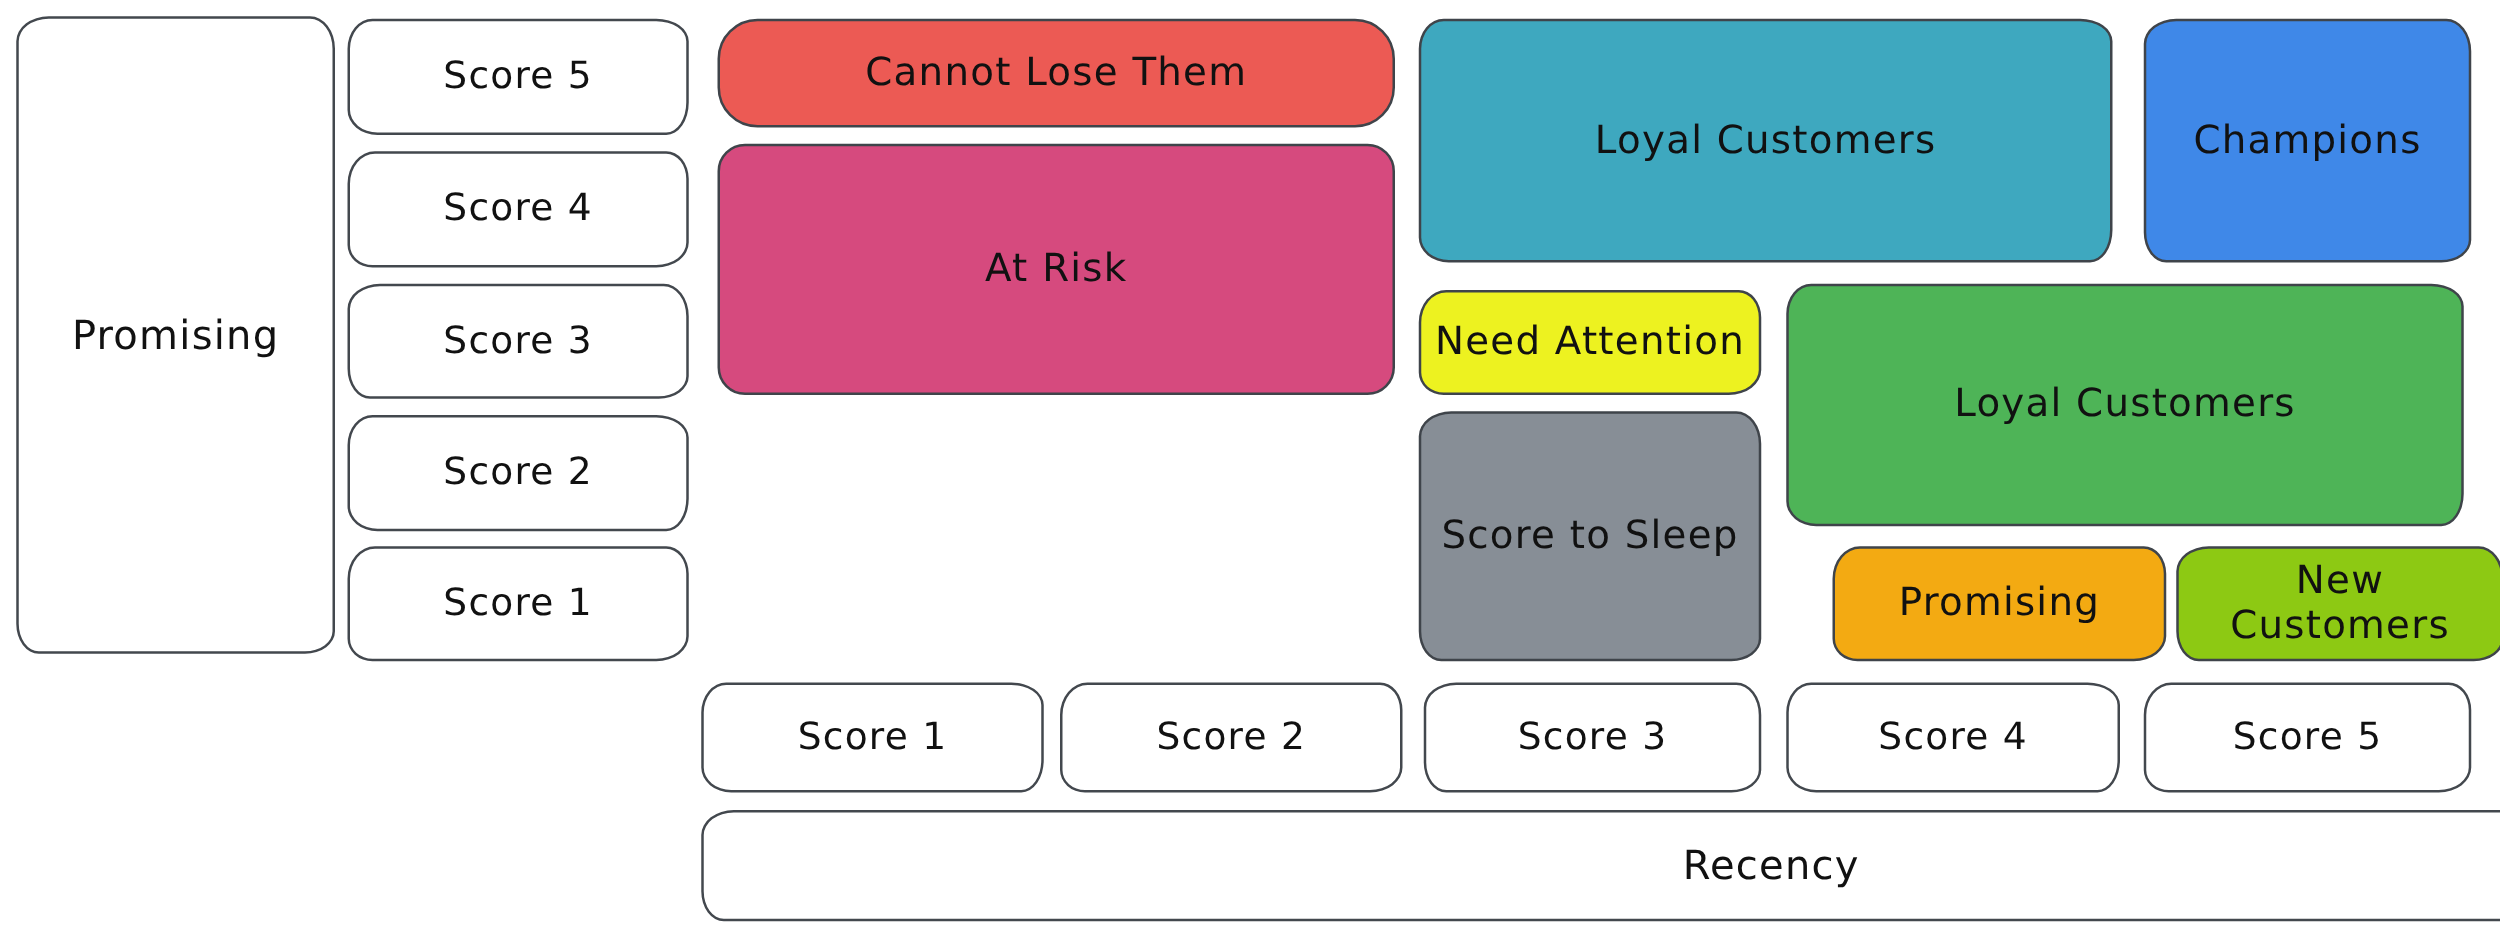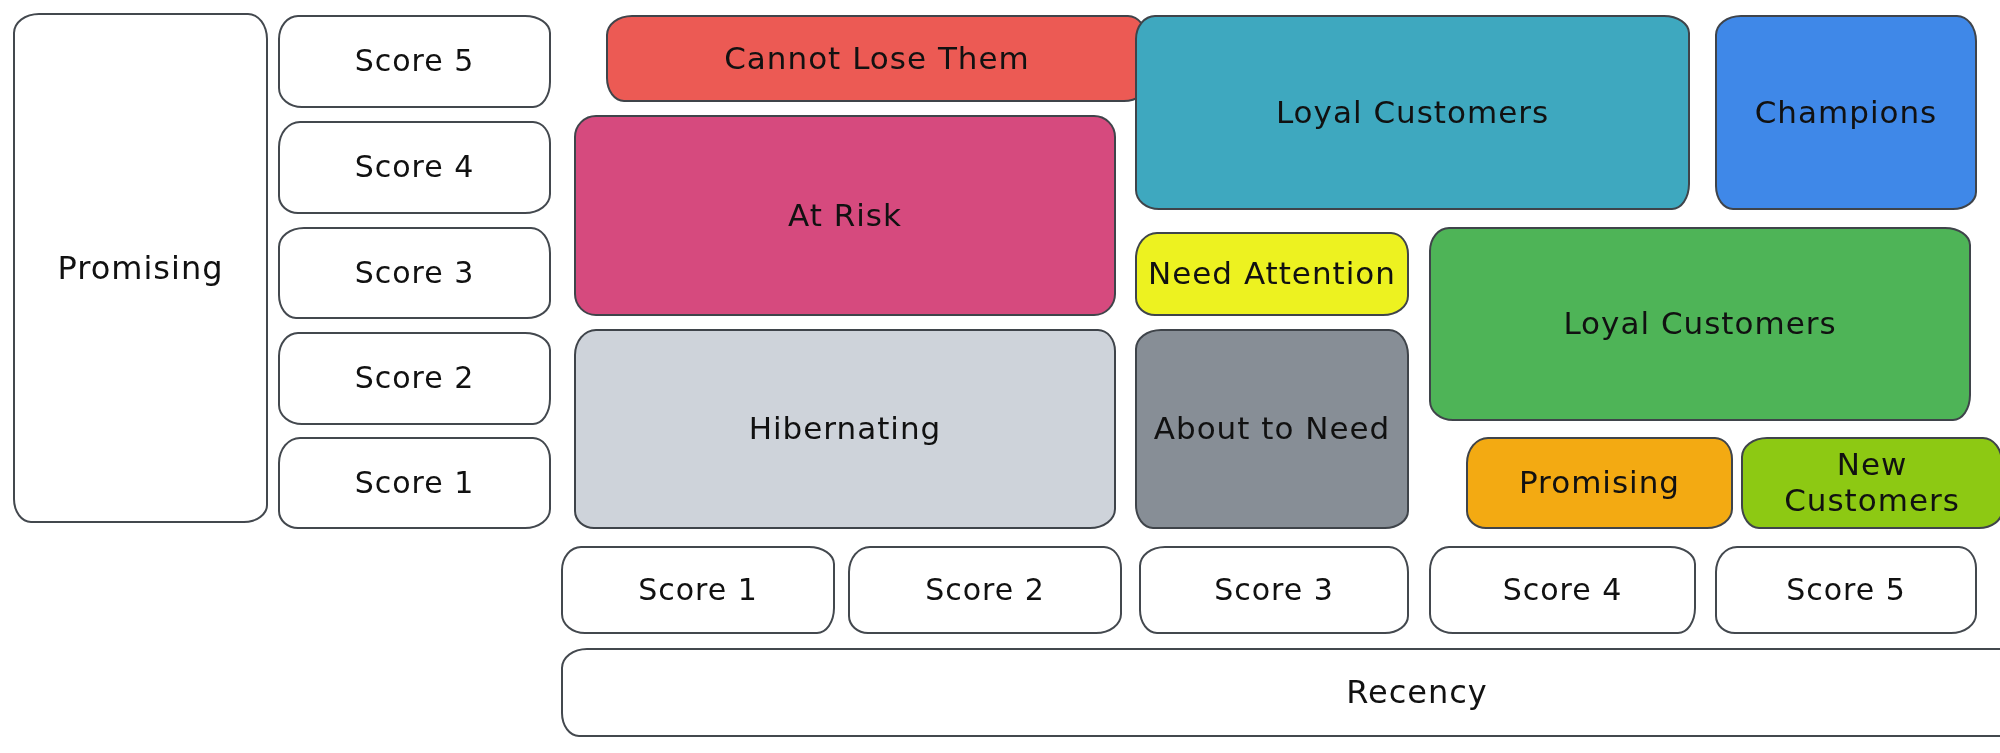--- a/index.html
+++ b/index.html
@@ -35,21 +35,21 @@
   .score{font-size:30px;}
   .segment{font-size:31px;border-color:#3f444a;}
 
   
   .b-frequency   {left:13px;  top:13px;  width:255px;  height:510px;}
   .b-f5          {left:278px; top:15px;  width:273px;  height:93px;}
   .b-f4          {left:278px; top:121px; width:273px;  height:93px;}
   .b-f3          {left:278px; top:227px; width:273px;  height:92px;}
   .b-f2          {left:278px; top:332px; width:273px;  height:93px;}
   .b-f1          {left:278px; top:437px; width:273px;  height:92px;}
-  .b-cannot      {left:606px; top:15px;  width:542px;  height:87px;}
+  .b-cannot      {left:574px; top:15px;  width:542px;  height:87px;border-radius:32px;}
   .b-atrisk      {left:574px; top:115px; width:542px;  height:201px;}
   .b-hibernating {left:574px; top:329px; width:542px;  height:200px;}
   .b-loyal-teal  {left:1135px;top:15px;  width:555px;  height:195px;}
   .b-champions   {left:1715px;top:15px;  width:262px;  height:195px;}
   .b-need        {left:1135px;top:232px; width:274px;  height:84px;}
   .b-sleep       {left:1135px;top:329px; width:274px;  height:200px;}
   .b-loyal-green {left:1429px;top:227px; width:542px;  height:194px;}
   .b-promising   {left:1429px;top:437px; width:267px;  height:92px;margin-left:37px;}
   .b-new         {left:1715px;top:437px; width:262px;  height:92px;margin-left:26px;}
   .b-r1          {left:561px; top:546px; width:274px;  height:88px;}
@@ -67,25 +67,24 @@
   <div class="box axis-label rA b-frequency">Promising</div>
 
   <div class="box score rB b-f5">Score 5</div>
   <div class="box score rC b-f4">Score 4</div>
   <div class="box score rA b-f3">Score 3</div>
   <div class="box score rB b-f2">Score 2</div>
   <div class="box score rC b-f1">Score 1</div>
 
   <div class="box segment rA b-cannot" style="background-color: rgb(236, 90, 84);">Cannot Lose Them</div>
   <div class="box segment rB b-atrisk" style="background-color: rgb(214, 74, 126); border-radius: 22px;">At Risk</div>
-  <div class="box segment rC b-hibernating" style="background-color: rgb(206, 211, 218);">Hibernating</div>
   <div class="box segment rB b-loyal-teal" style="background-color: rgb(62, 168, 191);">Loyal Customers</div>
   <div class="box segment rC b-need" style="background-color: rgb(237, 242, 32);">Need Attention</div>
   <div class="box segment rA b-champions" style="background-color: rgb(63, 136, 232);">Champions</div>
-  <div class="box segment rA b-sleep" style="background-color: rgb(135, 142, 150);">About to Need</div>
+  <div class="box segment rA b-sleep" style="background-color: rgb(135, 142, 150);">Score to Sleep</div>
   <div class="box segment rB b-loyal-green" style="background-color: rgb(78, 180, 87);">Loyal Customers</div>
   <div class="box segment rC b-promising" style="background-color: rgb(243, 170, 18);">Promising</div>
   <div class="box segment rA b-new" style="background-color: rgb(141, 201, 19);">New Customers</div>
 
   <div class="box score rB b-r1">Score 1</div>
   <div class="box score rC b-r2">Score 2</div>
   <div class="box score rA b-r3">Score 3</div>
   <div class="box score rB b-r4">Score 4</div>
   <div class="box score rC b-r5">Score 5</div>
 

